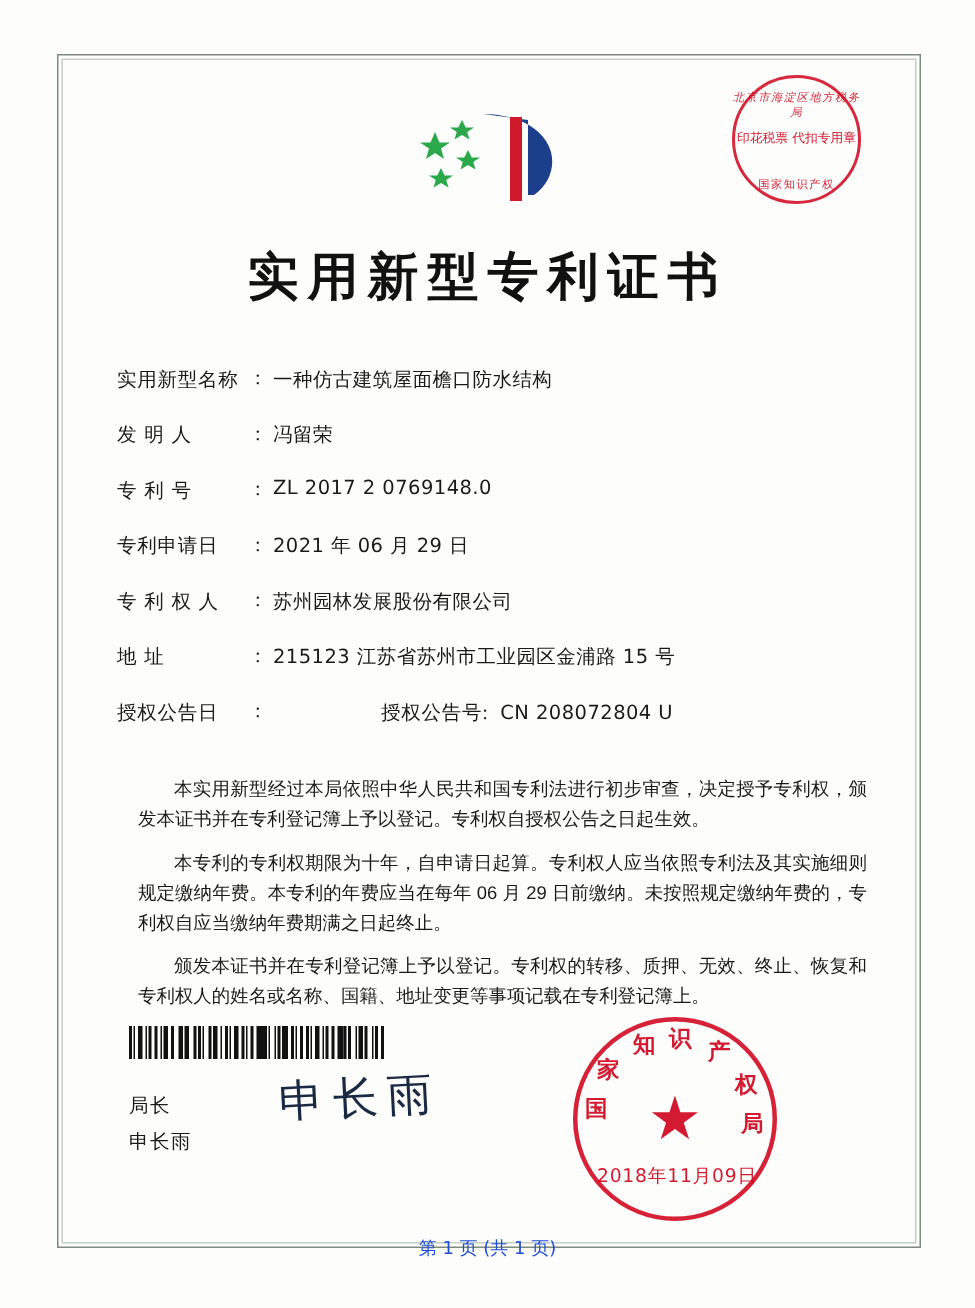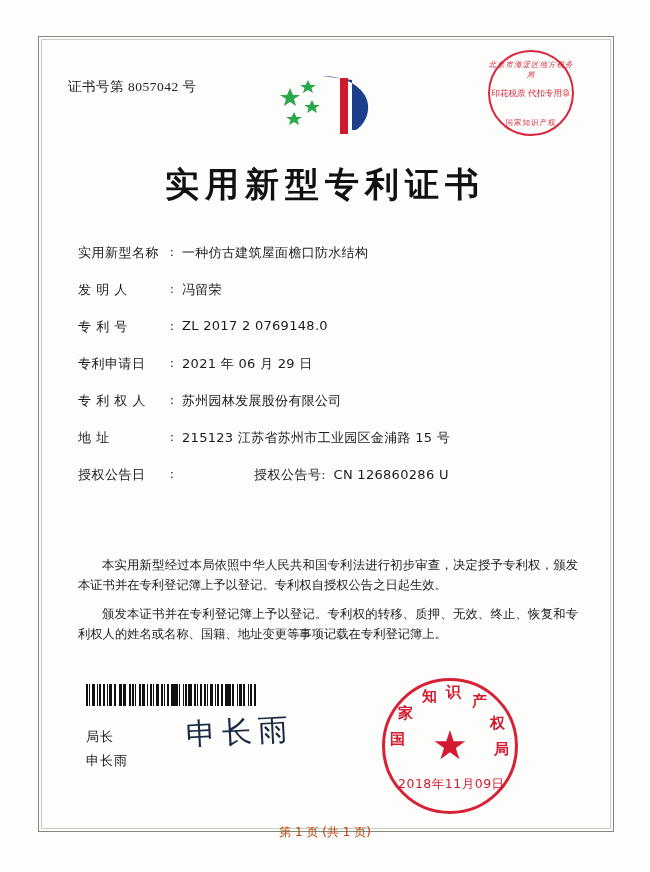--- a/index.html
+++ b/index.html
@@ -148,29 +148,28 @@
     align-items: baseline;
   }
   .col2 .field-label {
     width: auto;
     flex: 0 0 auto;
   }
 
   
   .body-text {
     position: absolute;
-    left: 78px;
+    left: 92px;
     right: 72px;
     top: 516px;
-    font-family: Liberation Mono, monospace;
+    font-family: Liberation Sans, sans-serif;
     font-size: 12.3px;
     line-height: 20px;
     text-align: justify;
     color: #1a1a1a;
-    margin-top: 40px;
   }
   .body-text p {
     margin: 0 0 9px 0;
     text-indent: 24px;
   }
 
   
   .barcode {
     position: absolute;
     left: 86px;
@@ -260,33 +259,32 @@
   }
 
   
   .footer {
     position: absolute;
     left: 0; right: 0;
     top: 824px;
     text-align: center;
     font-family: "DejaVu Sans", sans-serif;
     font-size: 12px;
-    color: #c2410c;
+    color: #1d4ed8;
   }
 </style>
 </head>
 <body>
 
 <div class="page">
 
   <div class="frame-outer">
     <div class="frame-inner"></div>
   </div>
 
-  <div class="cert-no">证书号第 8057042 号</div>
 
   <div class="seal-top">
     <div class="ring"></div>
     <div class="arc-top">北京市海淀区地方税务局</div>
     <div class="seal-text">印花税票
 代扣专用章</div>
     <div class="arc-bottom">国家知识产权</div>
   </div>
 
   <div class="logo">
@@ -334,27 +332,28 @@
       <span class="field-label">地 址</span>
       <span class="field-sep">:</span>
       <span class="field-value">215123 江苏省苏州市工业园区金浦路 15 号</span>
     </div>
     <div class="field-row two-col">
       <span class="field-label">授权公告日</span>
       <span class="field-sep">:</span>
       <span class="col2">
         <span class="field-label">授权公告号</span>
         <span class="field-sep">:</span>
-        <span class="field-value">CN 126860286 U</span>
+        <span class="field-value">CN 208072804 U</span>
       </span>
     </div>
   </div>
 
   <div class="body-text">
     <p>本实用新型经过本局依照中华人民共和国专利法进行初步审查，决定授予专利权，颁发本证书并在专利登记簿上予以登记。专利权自授权公告之日起生效。</p>
+    <p>本专利的专利权期限为十年，自申请日起算。专利权人应当依照专利法及其实施细则规定缴纳年费。本专利的年费应当在每年 06 月 29 日前缴纳。未按照规定缴纳年费的，专利权自应当缴纳年费期满之日起终止。</p>
     <p>颁发本证书并在专利登记簿上予以登记。专利权的转移、质押、无效、终止、恢复和专利权人的姓名或名称、国籍、地址变更等事项记载在专利登记簿上。</p>
   </div>
 
   <div class="barcode" id="barcode">
       <i style="width:4px"></i>
       <i style="width:1.5px;background:transparent"></i>
       <i style="width:2px"></i>
       <i style="width:3px;background:transparent"></i>
       <i style="width:6px"></i>
       <i style="width:4.5px;background:transparent"></i>

